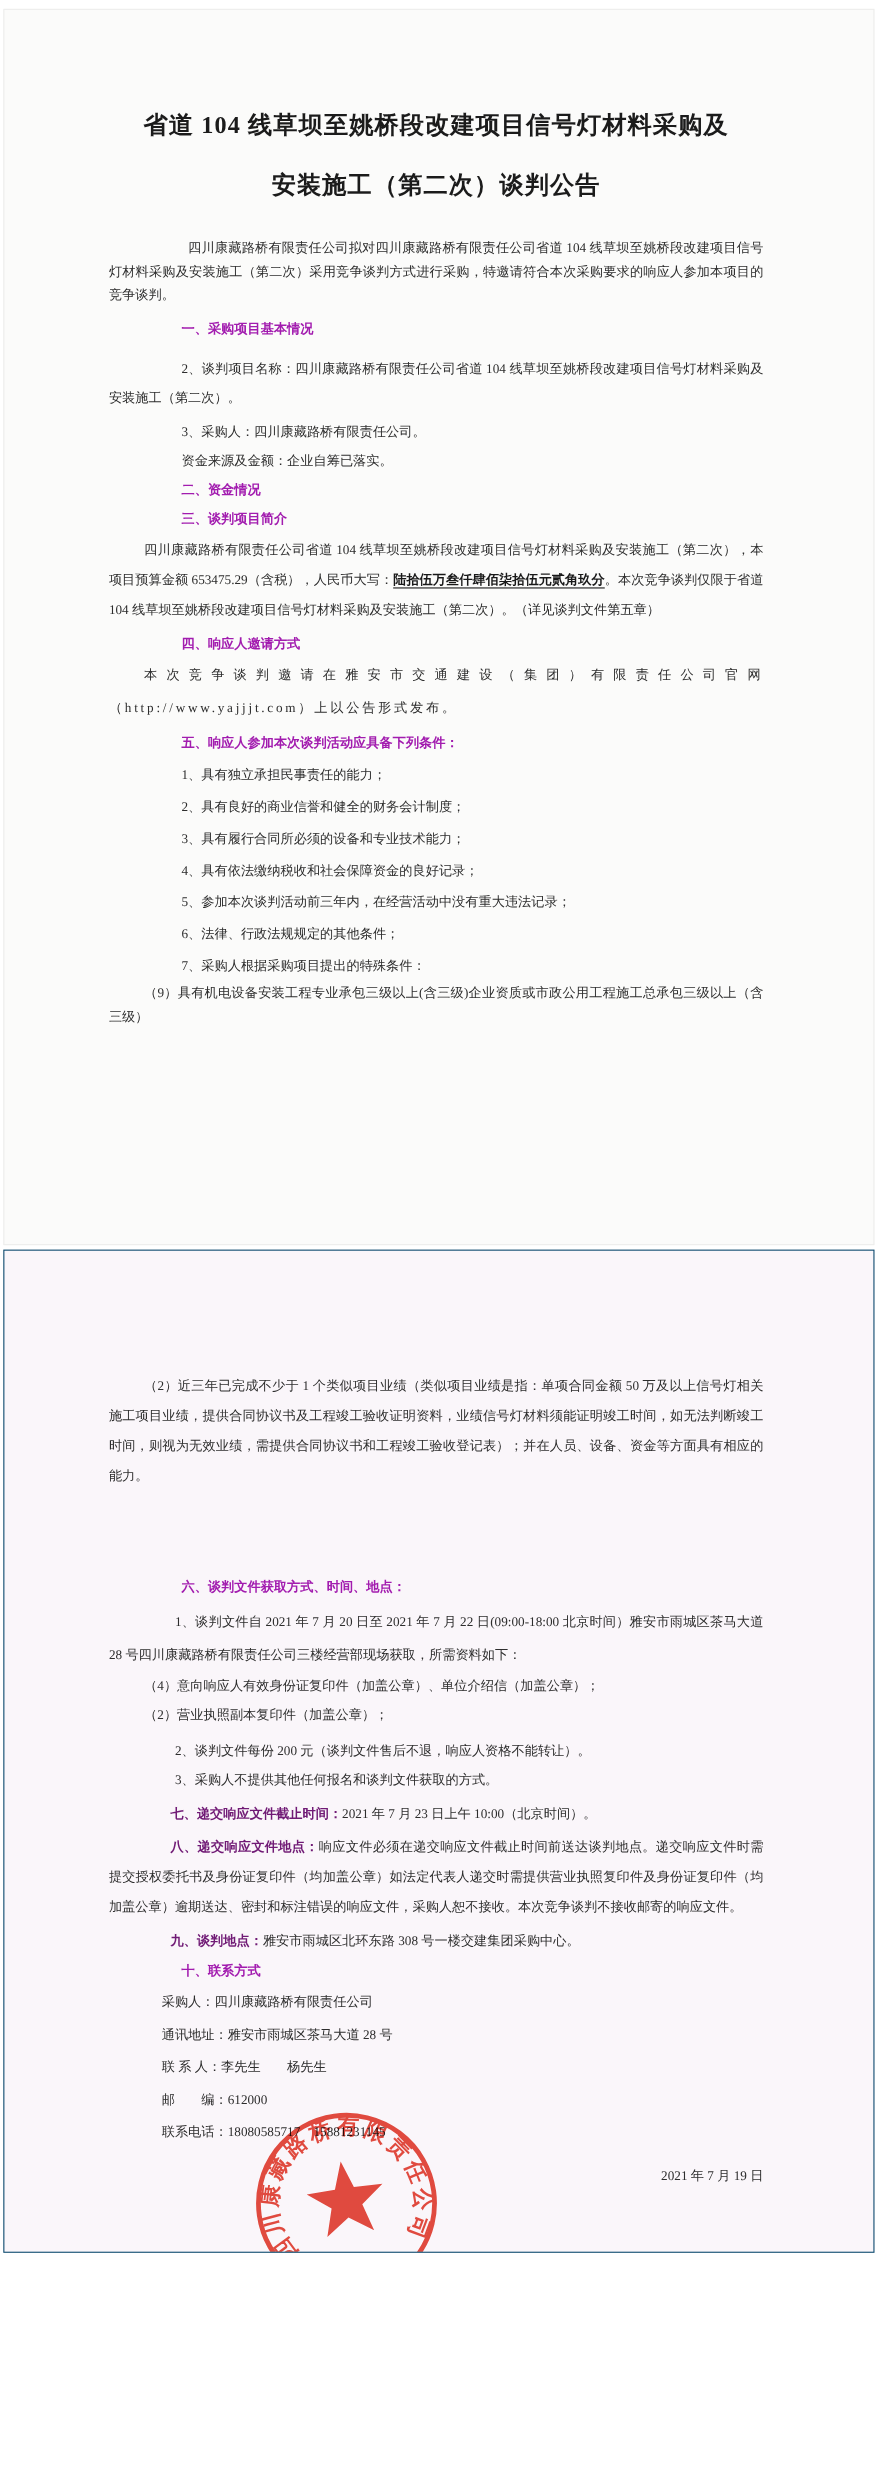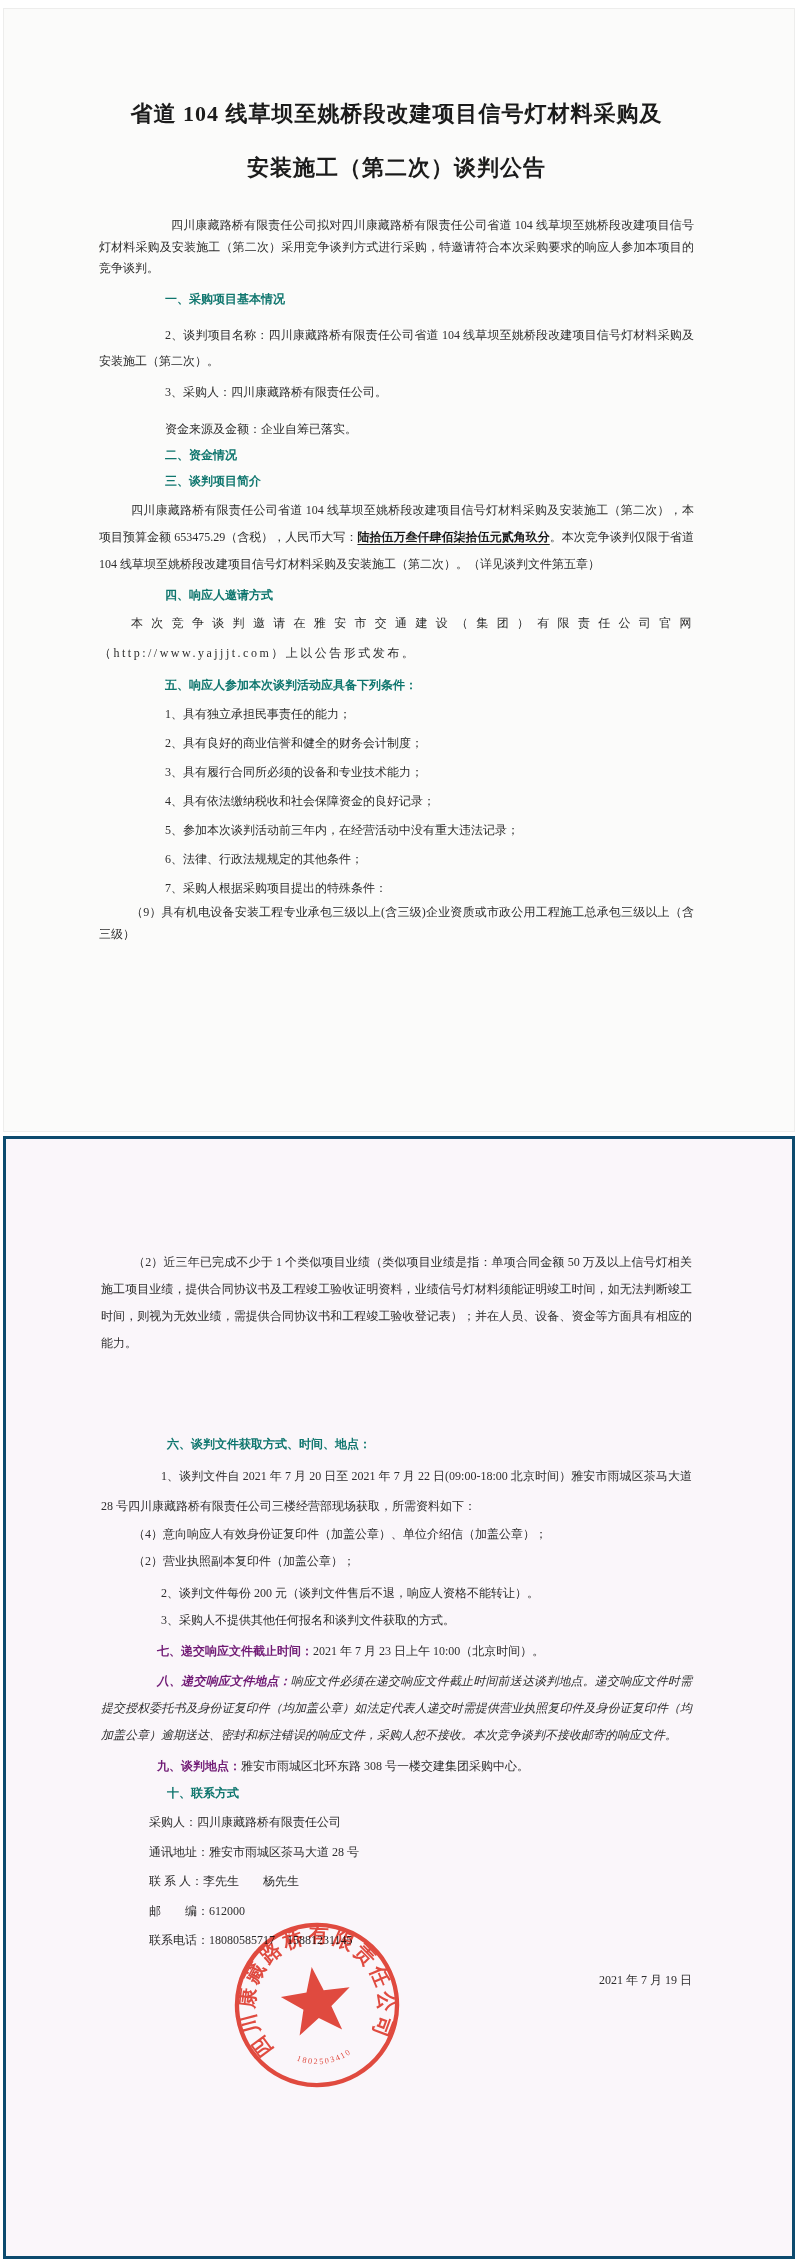--- a/index.html
+++ b/index.html
@@ -5,54 +5,54 @@
   html,body{margin:0;padding:0;}
   body{
     width:800px;height:2263px;position:relative;
     background:#ffffff;
     font-family:"Liberation Serif","DejaVu Serif",serif;
     color:#2d2d2d;
     -webkit-font-smoothing:antialiased;
   }
   .page{position:absolute;left:3px;width:792px;box-sizing:border-box;overflow:hidden;}
   #page1{top:8px;height:1124px;background:#fbfbfa;border:1px solid #ededec;}
-  #page2{top:1136px;height:1123px;background:#faf6fa;border:3px solid #0c4a6e;}
+  #page2{top:1136px;height:912px;background:#faf6fa;border:1px solid #0c4a6e;}
   .content{position:relative;padding:0 100px 0 95px;}
   .blk{font-size:12px;line-height:27px;text-align:justify;}
   .blk .b{font-weight:bold;color:#701a75;}
   .blk .u{font-weight:bold;color:#191919;text-decoration:underline;text-underline-offset:3px;}
   .title{font-size:22px;font-weight:bold;line-height:54px;text-align:center;color:#1b1b1b;letter-spacing:1px;}
-  .h{font-weight:bold;color:#0f766e;text-indent:66px;line-height:26px;}
+  .h{font-weight:bold;color:#a21caf;text-indent:66px;line-height:26px;}
   .p{text-indent:32px;line-height:27px;}
   .p-intro{text-indent:72px;line-height:21.5px;}
   .item{text-indent:66px;line-height:26px;}
   .item2{text-indent:60px;line-height:27px;}
   .sub{text-indent:32px;line-height:27px;}
   .p-tight{text-indent:32px;line-height:22px;}
   .p6{line-height:27px;text-indent:56px;}
   .spread{letter-spacing:2.5px;line-height:30px;text-indent:32px;}
   .contact{margin-left:48px;line-height:29.5px;text-align:left;}
   .date{text-align:right;line-height:28px;}
 
   
   [data-name="doc-title"]{margin-top:78px;}
   [data-name="intro-paragraph"]{margin-top:20px;}
   [data-name="heading-1"]{margin-top:6px;}
   [data-name="item-project-name"]{margin-top:10px;margin-bottom:5px;}
-  [data-name="item-purchaser"]{margin-bottom:11px;}
+  [data-name="item-purchaser"]{margin-bottom:1px;}
   [data-name="budget-paragraph"]{margin-top:3px;}
   [data-name="heading-4"]{margin-top:4px;}
   [data-name="conditions-heading"]{margin-top:4px;}
   .cond{margin-top:3px;}
   [data-name="similar-performance-paragraph"]{margin-top:110px;}
   [data-name="heading-6"]{margin-top:74px;}
   [data-name="file-obtain-paragraph"]{margin-top:4px;line-height:30px;}
   [data-name="file-fee-item"]{margin-top:5px;}
   [data-name="deadline-line"]{margin-top:4px;}
-  [data-name="delivery-place-paragraph"]{margin-top:3px;line-height:27px;font-style:italic;}
+  [data-name="delivery-place-paragraph"]{margin-top:3px;line-height:27px;}
   [data-name="negotiation-place-line"]{margin-top:4px;}
   [data-name="contact-purchaser-row"]{margin-top:2px;}
   [data-name="doc-date"]{margin-top:10px;}
 
   .seal{
     position:absolute;left:224px;top:779px;width:174px;height:174px;
     opacity:.9;mix-blend-mode:multiply;transform:rotate(-8deg);
     pointer-events:none;
   }
 </style>

